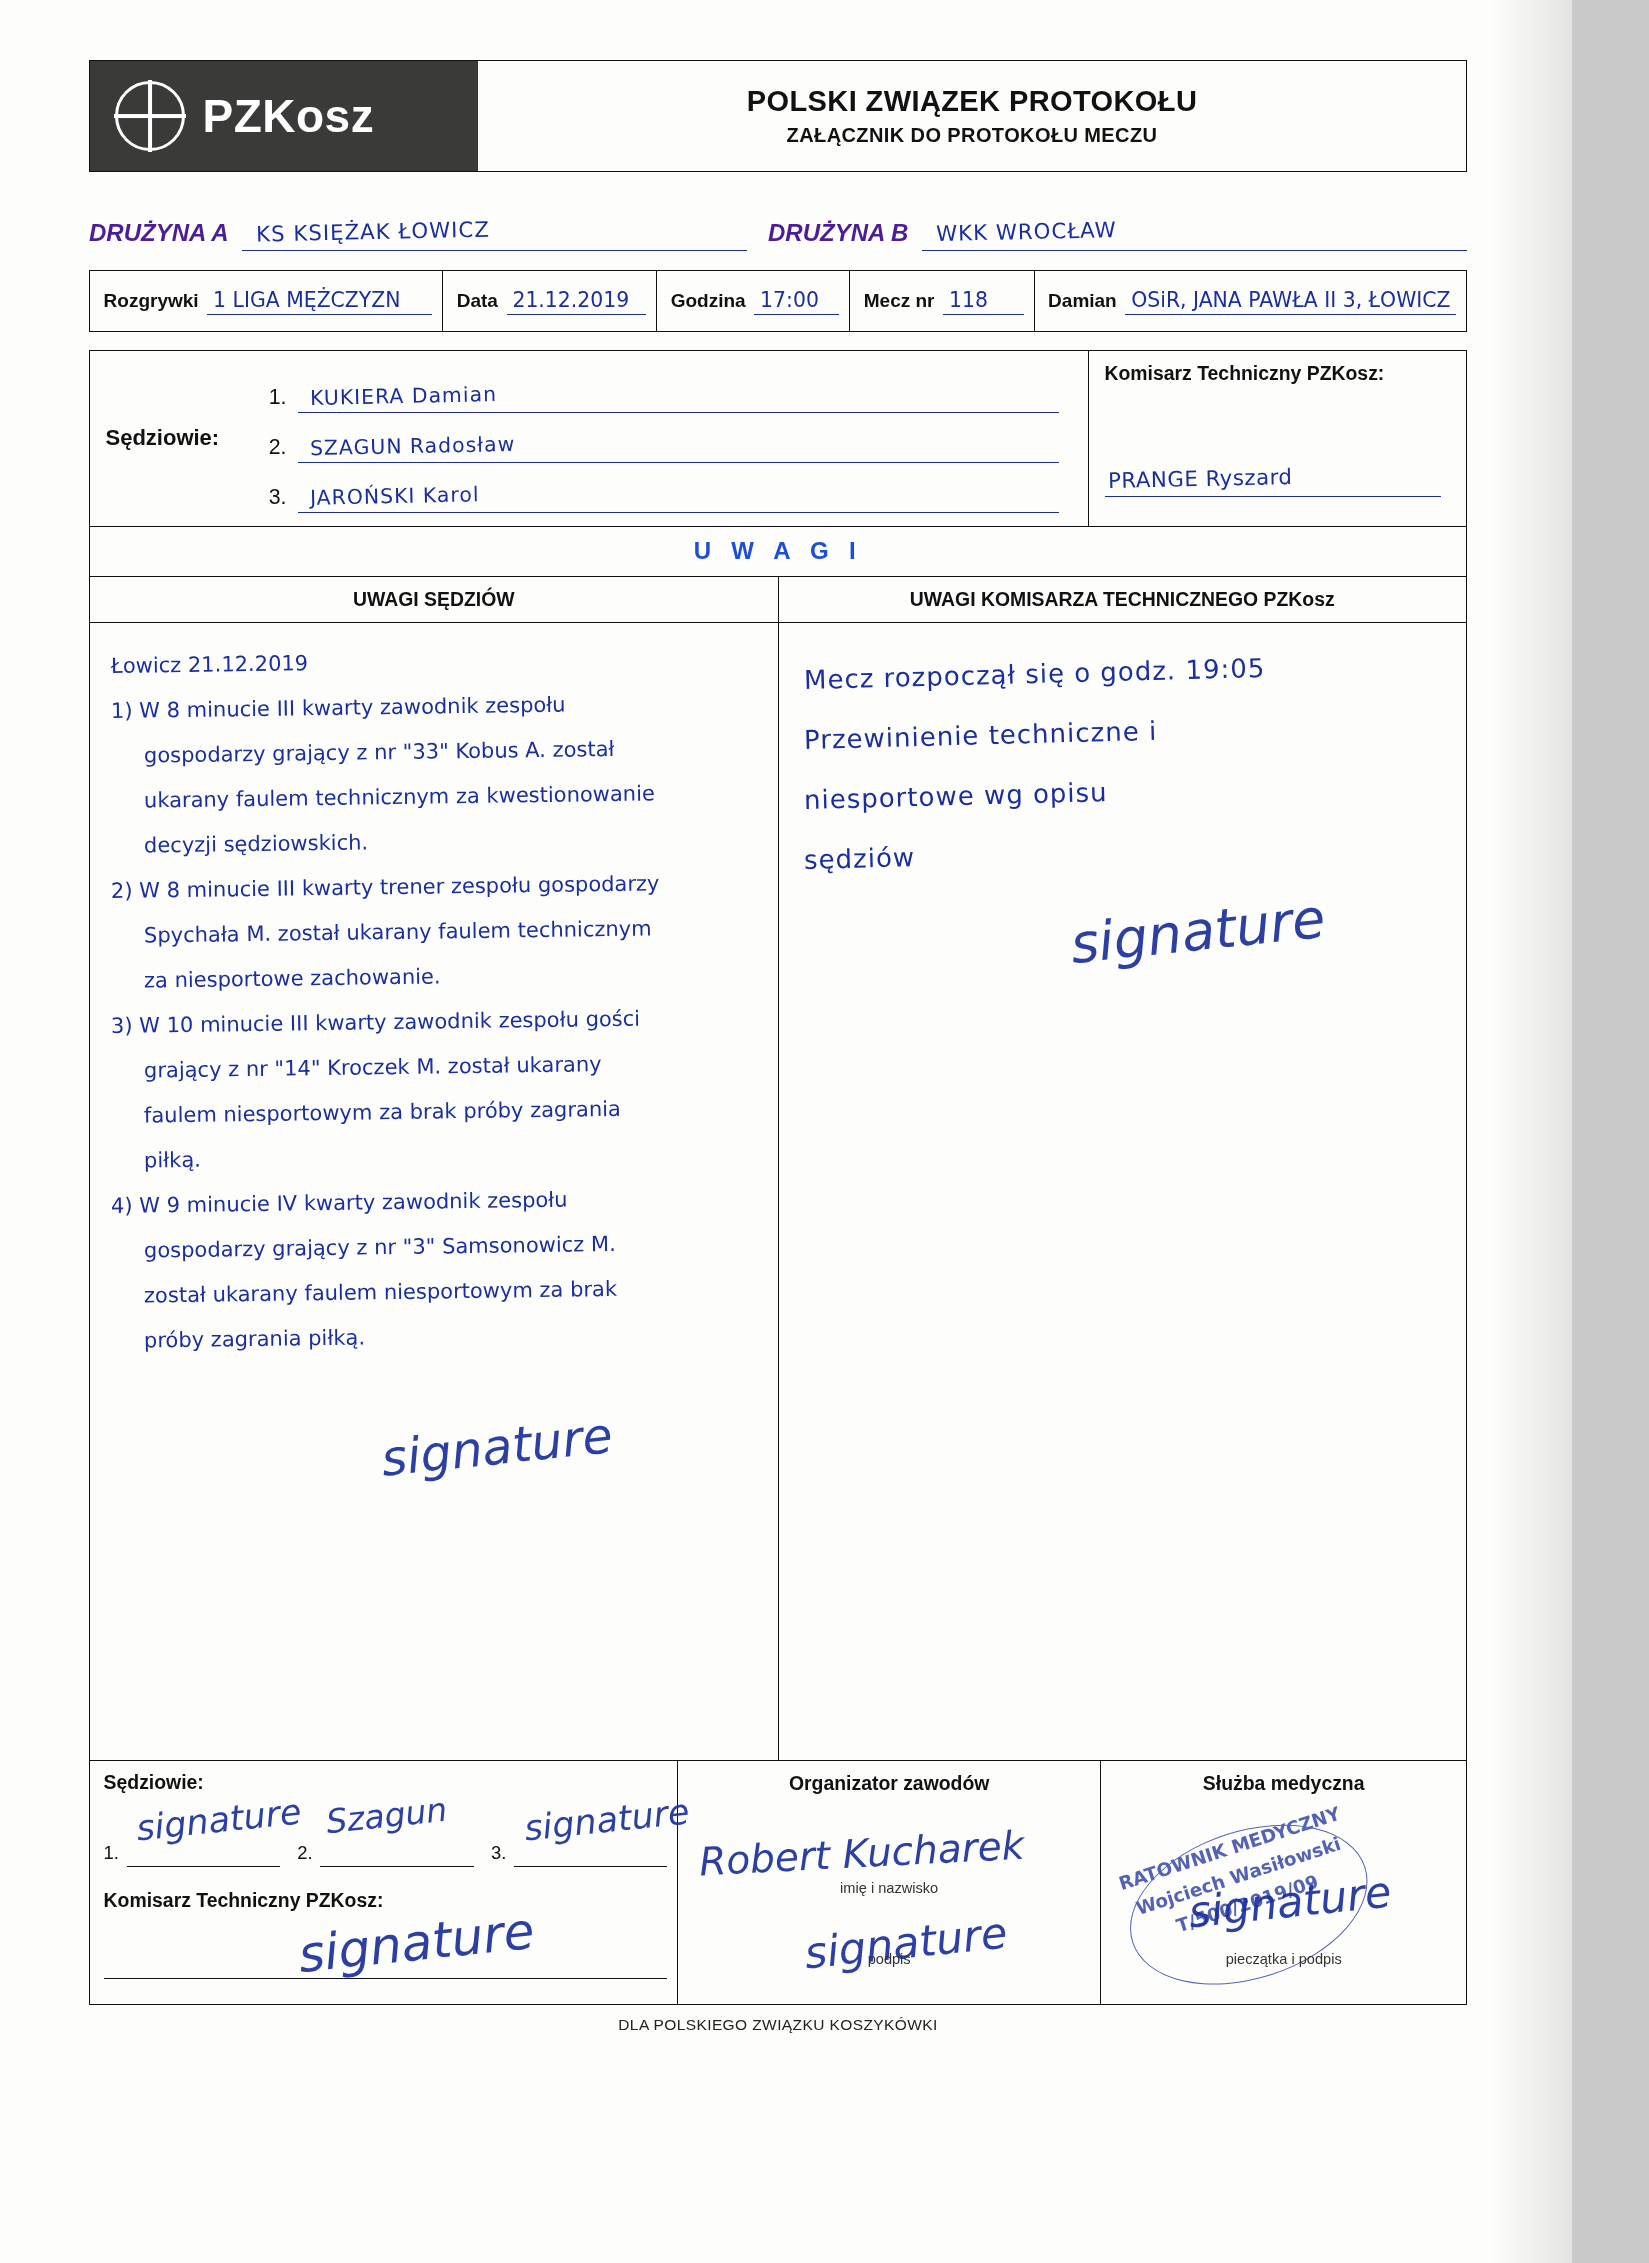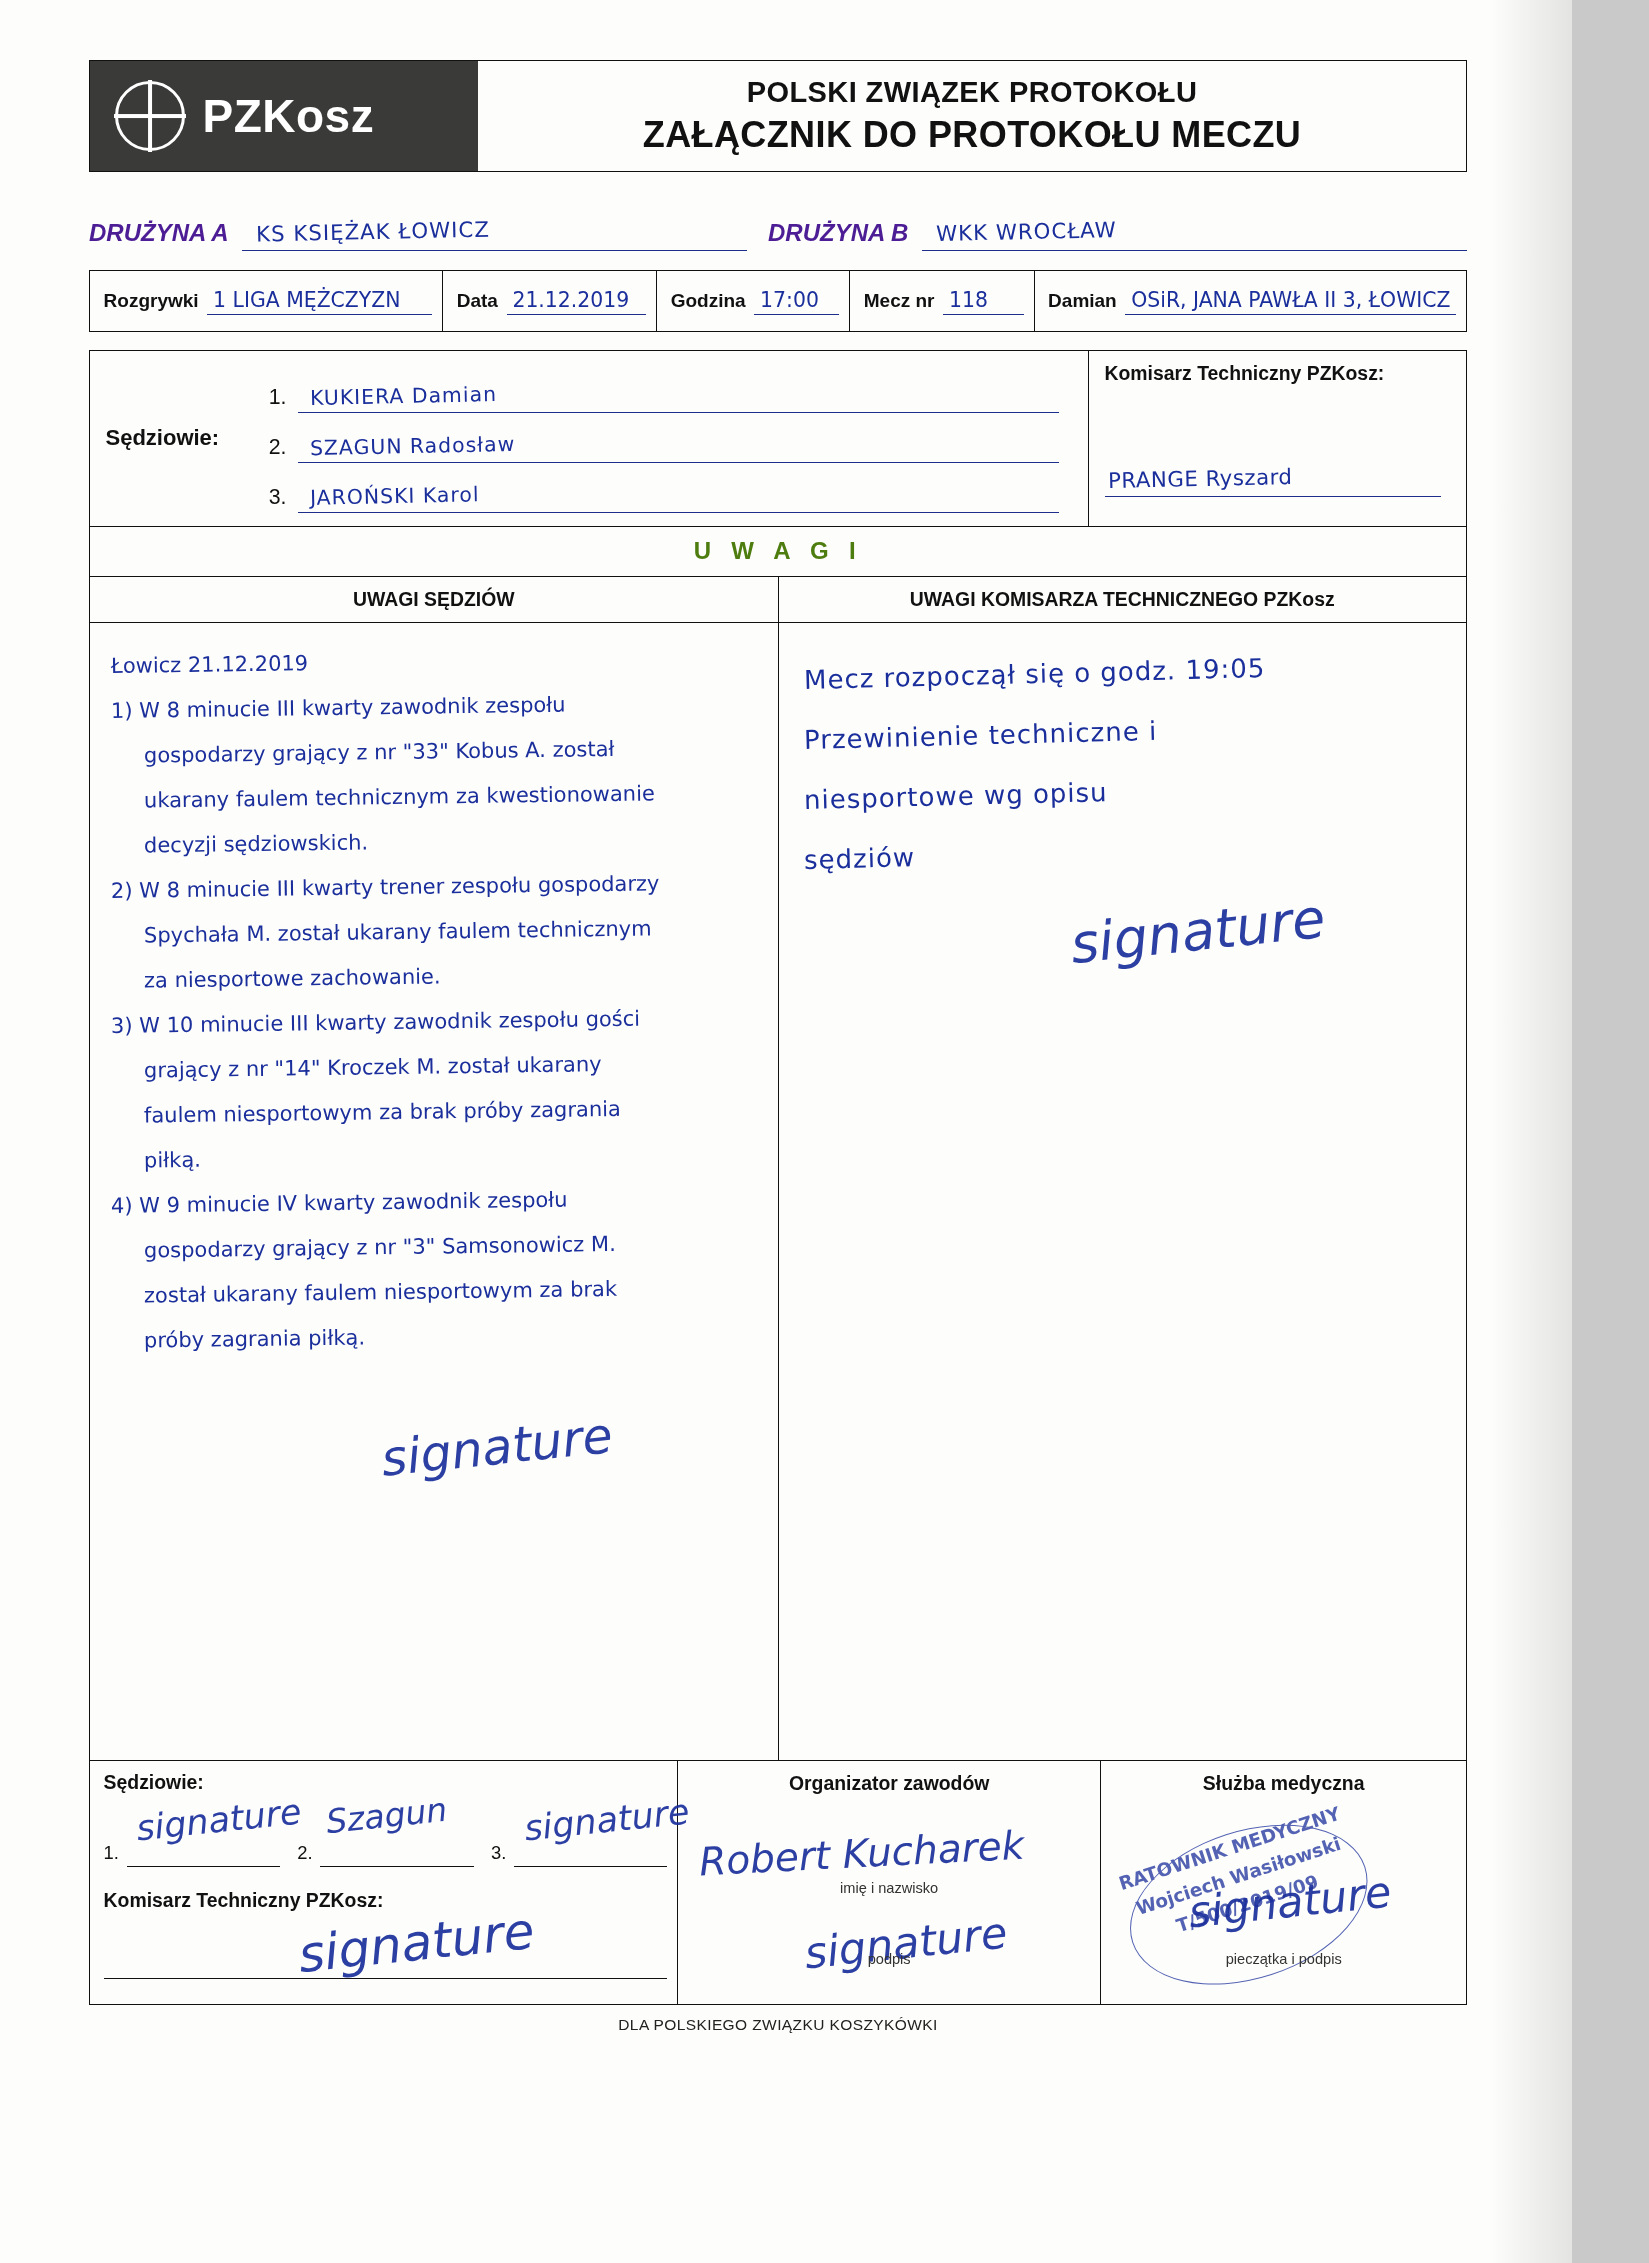--- a/index.html
+++ b/index.html
@@ -56,21 +56,21 @@
     background:#fff;transform:translateY(-50%);
   }
   .logo-text{
     color:#fff;font-size:46px;font-weight:bold;letter-spacing:0.5px;
   }
   .header-titles{
     flex:1;display:flex;flex-direction:column;align-items:center;justify-content:center;
     gap:5.8px;
   }
   .header-titles .l1{font-size:29px;font-weight:bold;letter-spacing:0.4px;color:#111;}
-  .header-titles .l2{font-size:36px;font-weight:bold;letter-spacing:0.4px;color:#111;}
+  .header-titles .l2{font-size:20px;font-weight:bold;letter-spacing:0.4px;color:#111;}
 
   
   .teams{
     display:flex;margin-top:25px;height:54px;align-items:flex-end;
   }
   .teamcell{display:flex;align-items:flex-end;}
   .teamcell .lab{font-size:24px;font-weight:bold;color:#4c1d95;white-space:nowrap;padding-bottom:3.9px;font-style:italic;}
   .teamline{
     border-bottom:1.9px solid #1d2f8a;
     margin-left:13.6px;
@@ -134,21 +134,21 @@
   .refright .lab{font-size:19.4px;font-weight:bold;color:#111;}
   .refright .line{
     position:absolute;left:15.5px;right:25px;bottom:29px;border-bottom:1.6px solid #1d2f8a;height:39px;
   }
   .refright .line .hand{position:absolute;left:3.9px;bottom:4.9px;font-size:21.3px;letter-spacing:0.5px;}
 
   
   .uwagi-title{
     border:1.9px solid #111;border-top:none;
     height:49px;display:flex;align-items:center;justify-content:center;
-    font-size:24px;font-weight:bold;letter-spacing:6.8px;color:#4d7c0f;
+    font-size:24px;font-weight:bold;letter-spacing:6.8px;color:#1d4ed8;
   }
   .uwagi-heads{
     display:flex;border:1.9px solid #111;border-top:none;height:45px;
   }
   .uwagi-heads .h{
     display:flex;align-items:center;justify-content:center;
     font-size:19.4px;font-weight:bold;color:#111;
   }
   .uh-left{flex:1;border-right:1.9px solid #111;}
   .uh-right{flex:1;}

